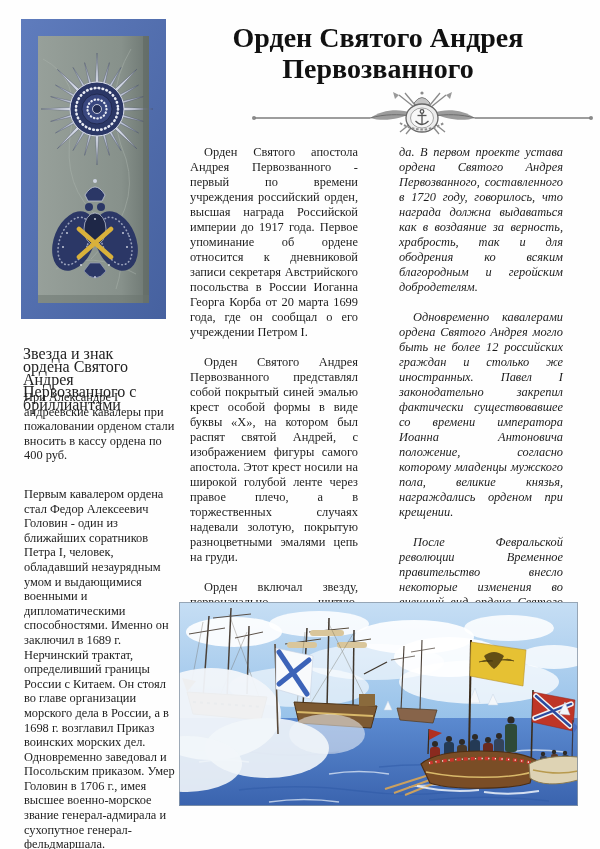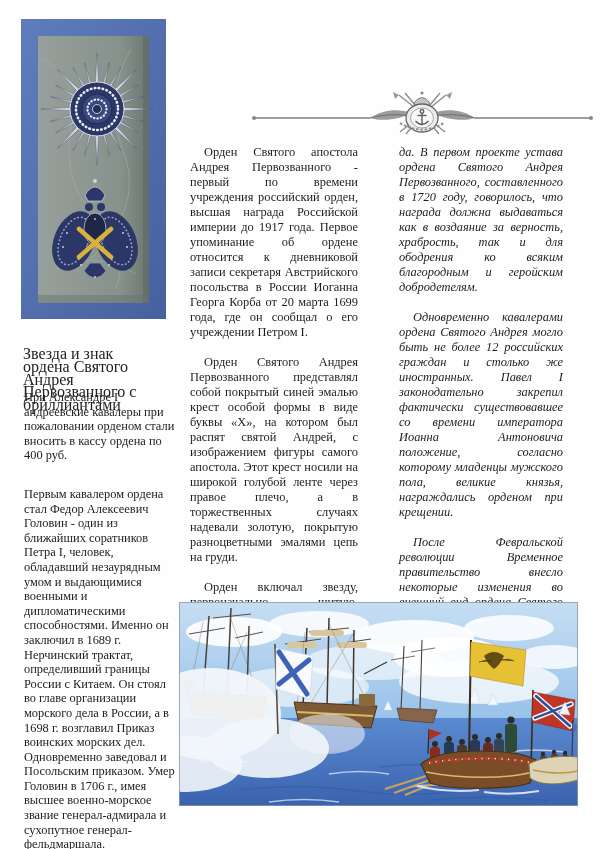--- a/index.html
+++ b/index.html
@@ -38,20 +38,21 @@
   }
   .paint-caption .cap-italic{font-style:italic;}
   .painting{position:absolute;left:179px;top:602px;width:399px;height:204px;}
   svg{display:block;}
 </style>
 </head>
 <body>
 
 <div class="page">
 
+  <div class="title">Орден Святого Андрея Первозванного</div>
 
   <div class="flourish">
     <svg width="345" height="48" viewBox="0 0 345 48">
       <g stroke="#7d7d7d" fill="none">
         <circle cx="4" cy="28" r="2" fill="#8a8a8a" stroke="none"></circle>
         <path d="M5,28 H120" stroke-width="1.6"></path>
         <circle cx="341" cy="28" r="2" fill="#8a8a8a" stroke="none"></circle>
         <path d="M225,28 H340" stroke-width="1.6"></path>
       </g>
 

